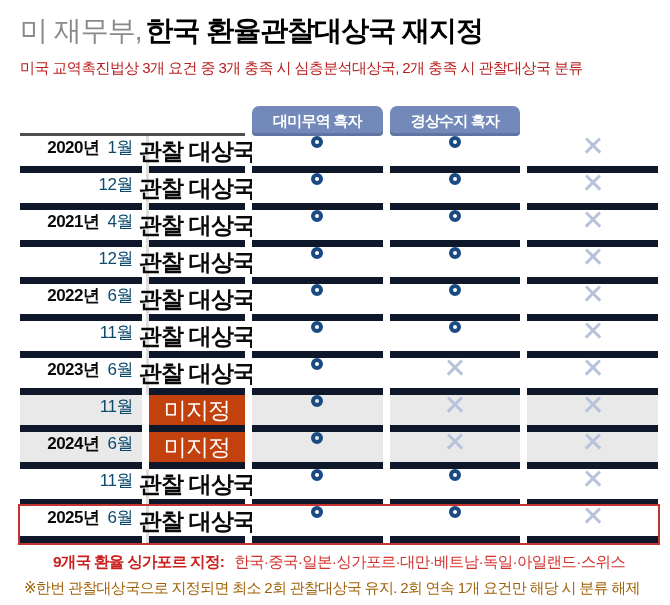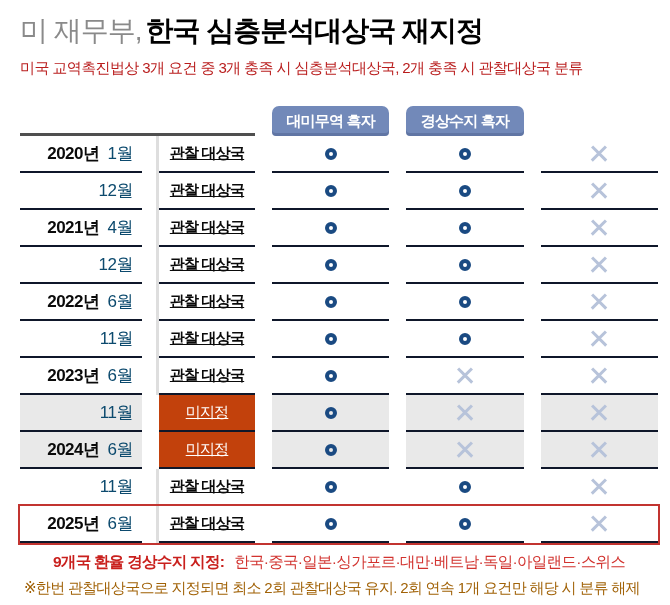--- a/index.html
+++ b/index.html
@@ -18,48 +18,48 @@
   .subtitle {
     margin-top: 10px; font-size: 15px; line-height: 20px;
     color: #b91c1c; letter-spacing: -0.6px; white-space: nowrap;
   }
 
   
   .table { margin-top: 26px; width: 638px; }
   .grid-row {
     display: grid;
     grid-template-columns: 122px 96px 1fr 1fr 1fr;
-    column-gap: 17px;
+    column-gap: 7px;
   }
   .thead { height: 32px; align-items: end; }
   .head-spacer {
     grid-column: 1 / 3; height: 100%;
     border-bottom: 3px solid #4f4f4f;
   }
   .badge {
     height: 30px; display: flex; align-items: center; justify-content: center;
     background: #7289b9; color: #ffffff;
     font-size: 15px; font-weight: 700; letter-spacing: -0.8px;
     border-radius: 7px 7px 4px 4px;
     box-shadow: inset 0 -3px 0 rgba(30,45,90,0.22);
     white-space: nowrap;
   }
 
   .row { position: relative; }
   .row .cell {
     height: 37px; background: #ffffff;
-    border-bottom: 2px solid #0f172a;
-    display: flex; align-items: center;
+    border-bottom: 7px solid #0f172a;
+    display: flex; 
   }
   .cell.date { justify-content: flex-end; padding-right: 9px; white-space: nowrap; }
   .cell.date .year  { font-size: 17px; font-weight: 700; color: #0a0a0a; letter-spacing: -0.5px; }
   .cell.date .month { font-size: 17px; font-weight: 400; color: #0c4a6e; margin-left: 8px; letter-spacing: -0.5px; }
   .cell.status { justify-content: center; }
   .cell.status .status-label {
-    font-size: 15px; font-weight: 700; color: #0a0a0a; letter-spacing: -0.8px; white-space: nowrap; text-decoration: underline;
+    font-size: 23px; font-weight: 700; color: #0a0a0a; letter-spacing: -0.8px; white-space: nowrap;
   }
   .row:not(.gray) .cell.status { box-shadow: -3px 0 0 #dedede; }
   .cell.mark { justify-content: center; }
 
   
   .row.gray .cell { background: #e9e9e9; }
   .row.gray .cell.status { background: #c2410c; }
   .row.gray .cell.status .status-label { color: #ffffff; font-weight: 400; }
 
   
@@ -89,21 +89,21 @@
     margin-top: 6px; padding-left: 4px;
     font-size: 15px; letter-spacing: -0.7px; color: #a16207; white-space: nowrap;
   }
 </style>
 </head>
 <body>
 
 <div class="page">
 
   <div class="title">
-    <span class="t-light">미 재무부,</span><span class="t-bold">한국 심층분석대상국 재지정</span>
+    <span class="t-light">미 재무부,</span><span class="t-bold">한국 환율관찰대상국 재지정</span>
   </div>
 
   <div class="subtitle">미국 교역촉진법상 3개 요건 중 3개 충족 시 심층분석대상국, 2개 충족 시 관찰대상국 분류</div>
 
   <div class="table">
     <div class="grid-row thead">
       <div class="head-spacer"></div>
       <div class="badge">대미무역 흑자</div>
       <div class="badge">경상수지 흑자</div>
     </div>
@@ -313,18 +313,18 @@
             <span class="o-mark"></span>
           </div>
     <div class="cell mark">
             <span class="x-mark"></span>
           </div>
   </div>
 </div>
   </div>
 
   <div class="footer-red">
-    <span class="fr-bold">9개국 환율 경상수지 지정:</span><span class="fr-list">한국·중국·일본·싱가포르·대만·베트남·독일·아일랜드·스위스</span>
+    <span class="fr-bold">9개국 환율 싱가포르 지정:</span><span class="fr-list">한국·중국·일본·싱가포르·대만·베트남·독일·아일랜드·스위스</span>
   </div>
 
   <div class="footnote">※한번 관찰대상국으로 지정되면 최소 2회 관찰대상국 유지. 2회 연속 1개 요건만 해당 시 분류 해제</div>
 
 </div>
 
 </body></html>

